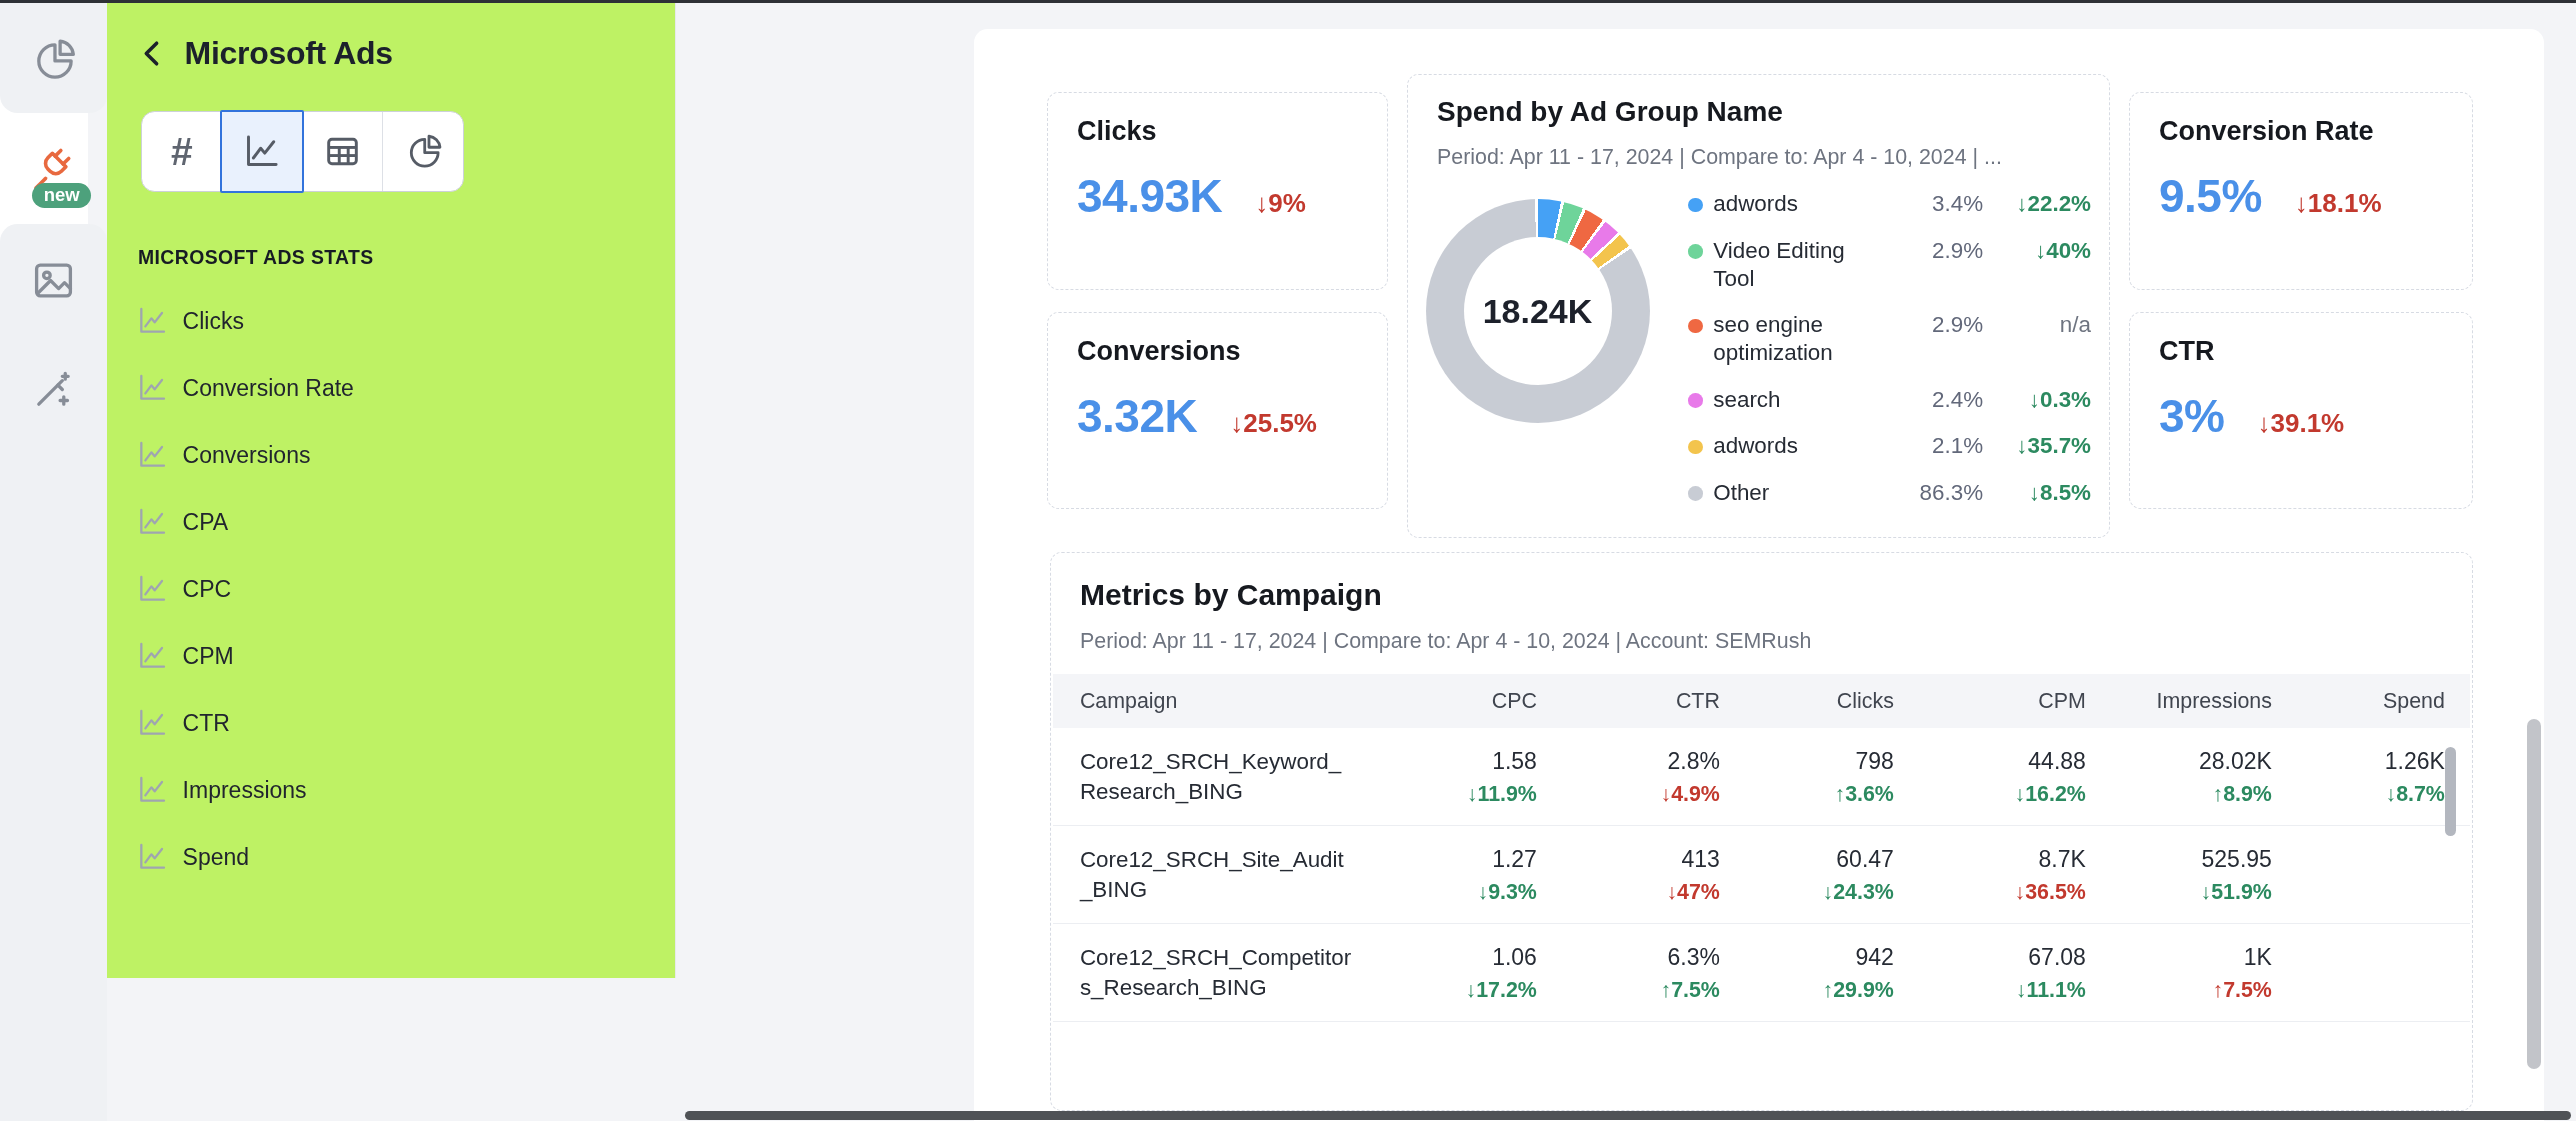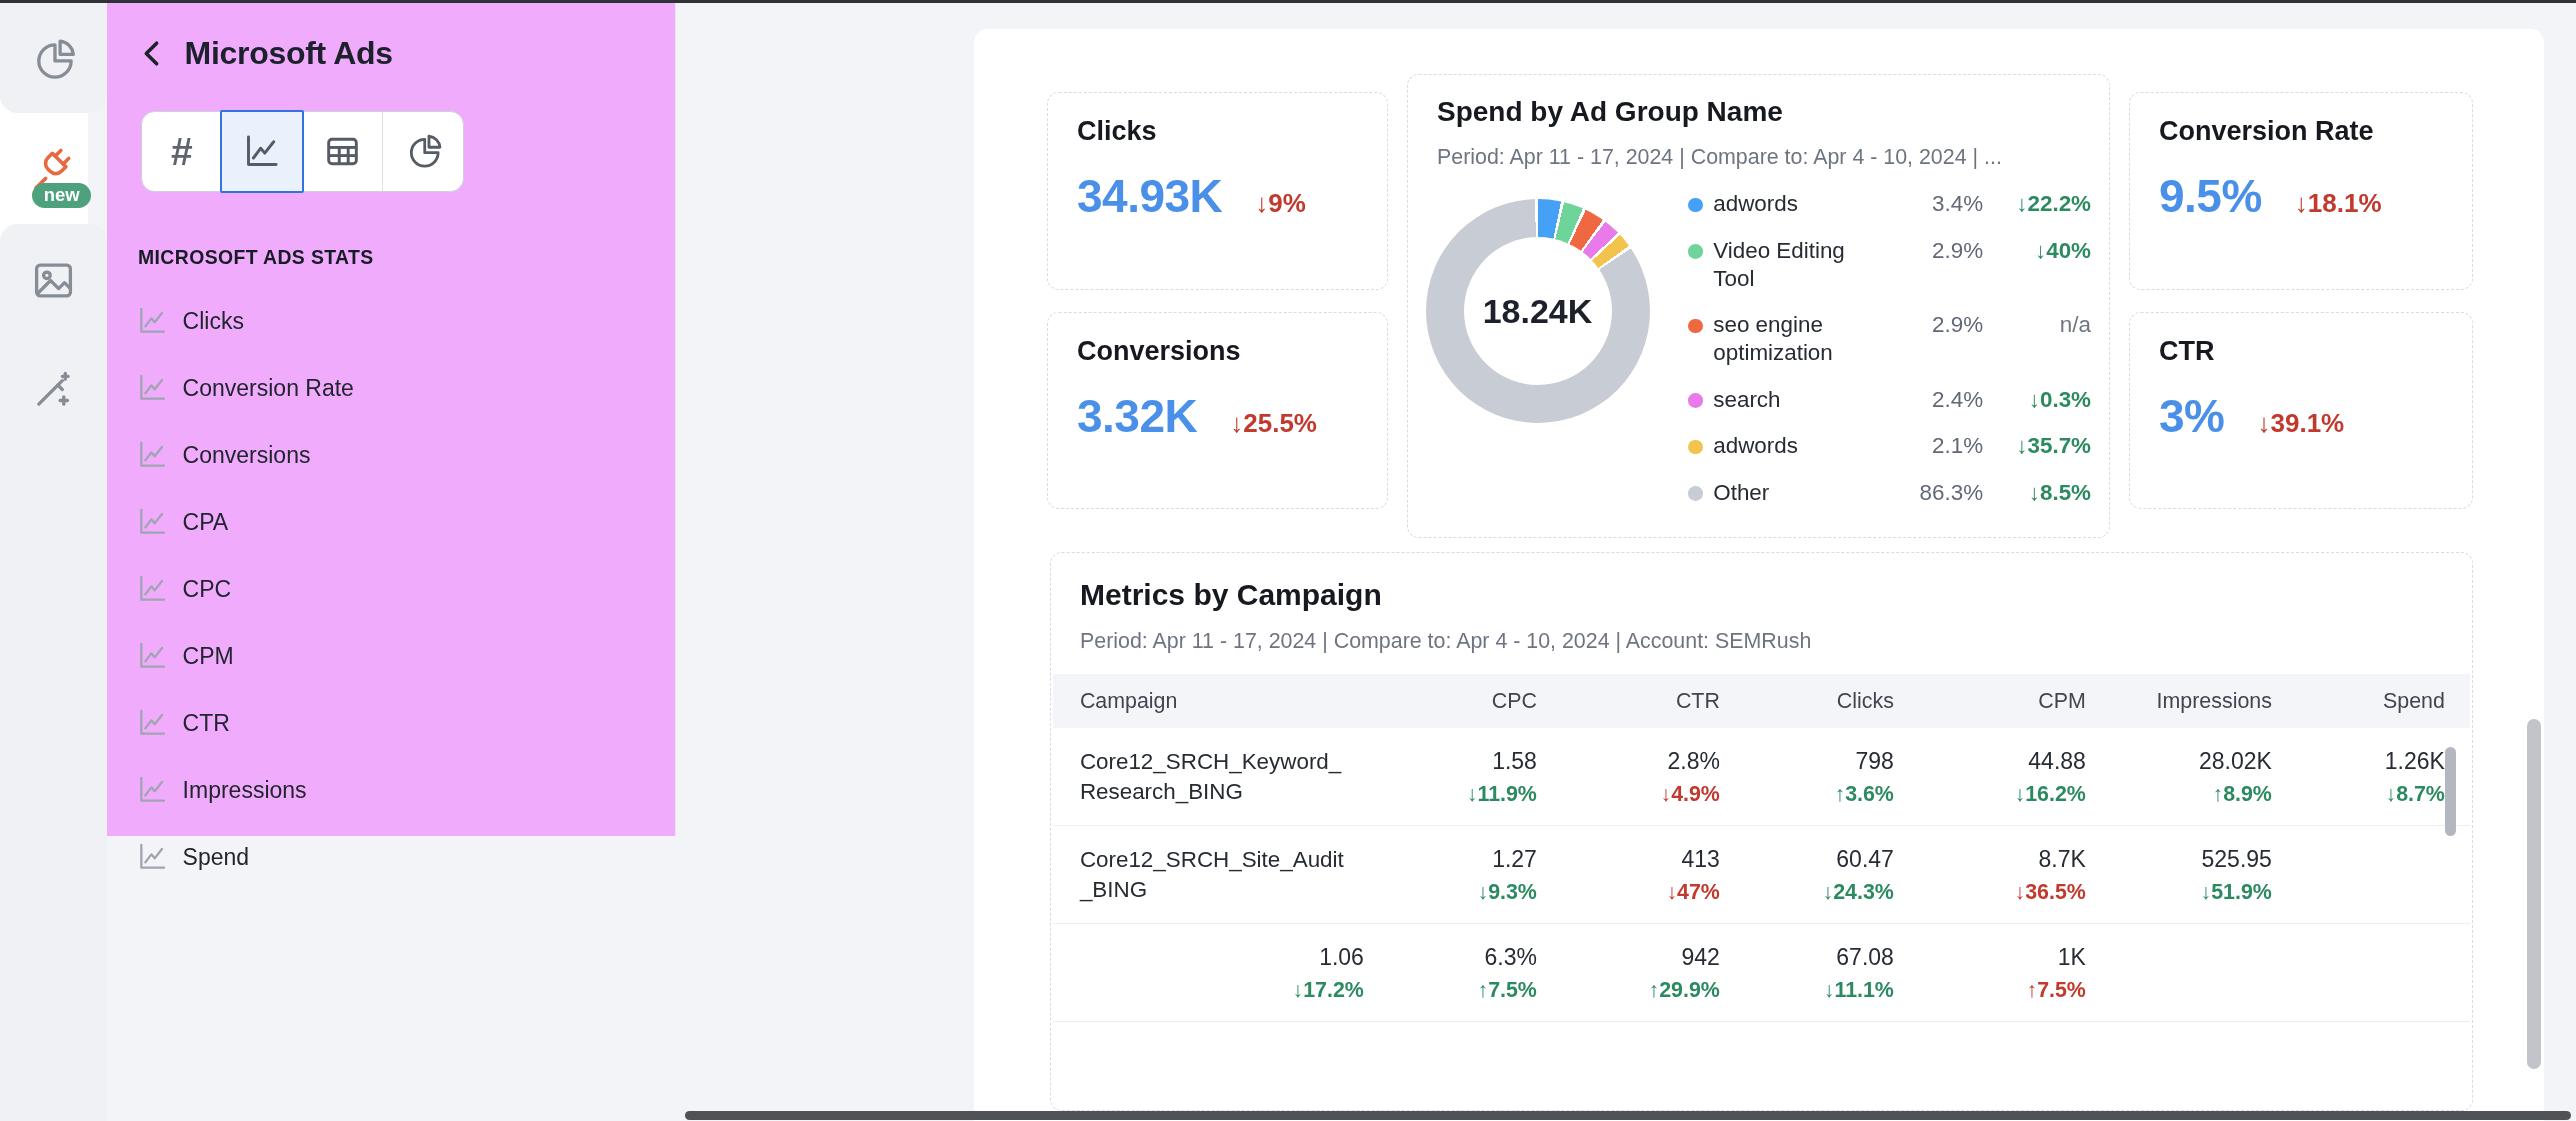--- a/index.html
+++ b/index.html
@@ -12,21 +12,21 @@
   
   .rail { position:absolute; left:0; top:0; width:88px; height:1122px; background:#ffffff; z-index:5; }
   .rail-block { position:absolute; left:0; width:107px; background:#eff1f4; }
   .rail-block.top { top:0; height:113px; border-radius:0 0 17.5px 17.5px; }
   .rail-block.bottom { top:224px; height:898px; border-radius:17.5px 17.5px 0 0; }
   .rail-item { position:absolute; left:0; width:107px; height:107px; display:flex; align-items:center; justify-content:center; cursor:pointer; }
   .rail svg { display:block; }
   .new-badge { position:absolute; left:32px; top:183px; background:#4da17c; color:#fff; font-size:18.5px; font-weight:700; border-radius:971px; padding:2.9px 11.7px 3.9px; line-height:1; z-index:6; }
 
   
-  .sidebar { position:absolute; left:107px; top:0; width:569px; height:836px; background:#f0abfc; border-right:1.9px solid #e7e9ec; z-index:4; }
+  .sidebar { position:absolute; left:107px; top:0; width:569px; height:978px; background:#bef264; border-right:1.9px solid #e7e9ec; z-index:4; }
   .sidebar-header { position:absolute; left:29px; top:35px; display:flex; align-items:center; gap:15.6px; }
   .back-btn { width:33px; height:33px; display:flex; align-items:center; justify-content:center; cursor:pointer; }
   .sidebar-title { font-size:32px; font-weight:800; color:#1c212b; letter-spacing:-0.3px; }
 
   .seg-control { position:absolute; left:34px; top:111px; width:323px; height:81px; background:#fff; border:1.9px solid #ccd1d9; border-radius:13.6px; display:flex; }
   .seg-btn { flex:1; display:flex; align-items:center; justify-content:center; cursor:pointer; border-left:1.9px solid #dde0e6; color:#5f6570; }
   .seg-btn:first-child { border-left:none; }
   .seg-btn.active { background:#e9f1fd; border:2.9px solid #3273dc; border-radius:1.9px; margin:-1.9px; z-index:2; }
   .seg-hash { font-size:39px; font-weight:700; color:#5f6570; }
 
@@ -369,20 +369,21 @@
           <div class="td-num">
             <div class="v">8.7K</div>
             <div class="c bad">↓36.5%</div>
           </div>
           <div class="td-num">
             <div class="v">525.95</div>
             <div class="c good">↓51.9%</div>
           </div>
         </div>
         <div class="tbl-row">
+          <div class="td-campaign">Core12_SRCH_Competitors_Research_BING</div>
           <div class="td-num">
             <div class="v">1.06</div>
             <div class="c good">↓17.2%</div>
           </div>
           <div class="td-num">
             <div class="v">6.3%</div>
             <div class="c good">↑7.5%</div>
           </div>
           <div class="td-num">
             <div class="v">942</div>

